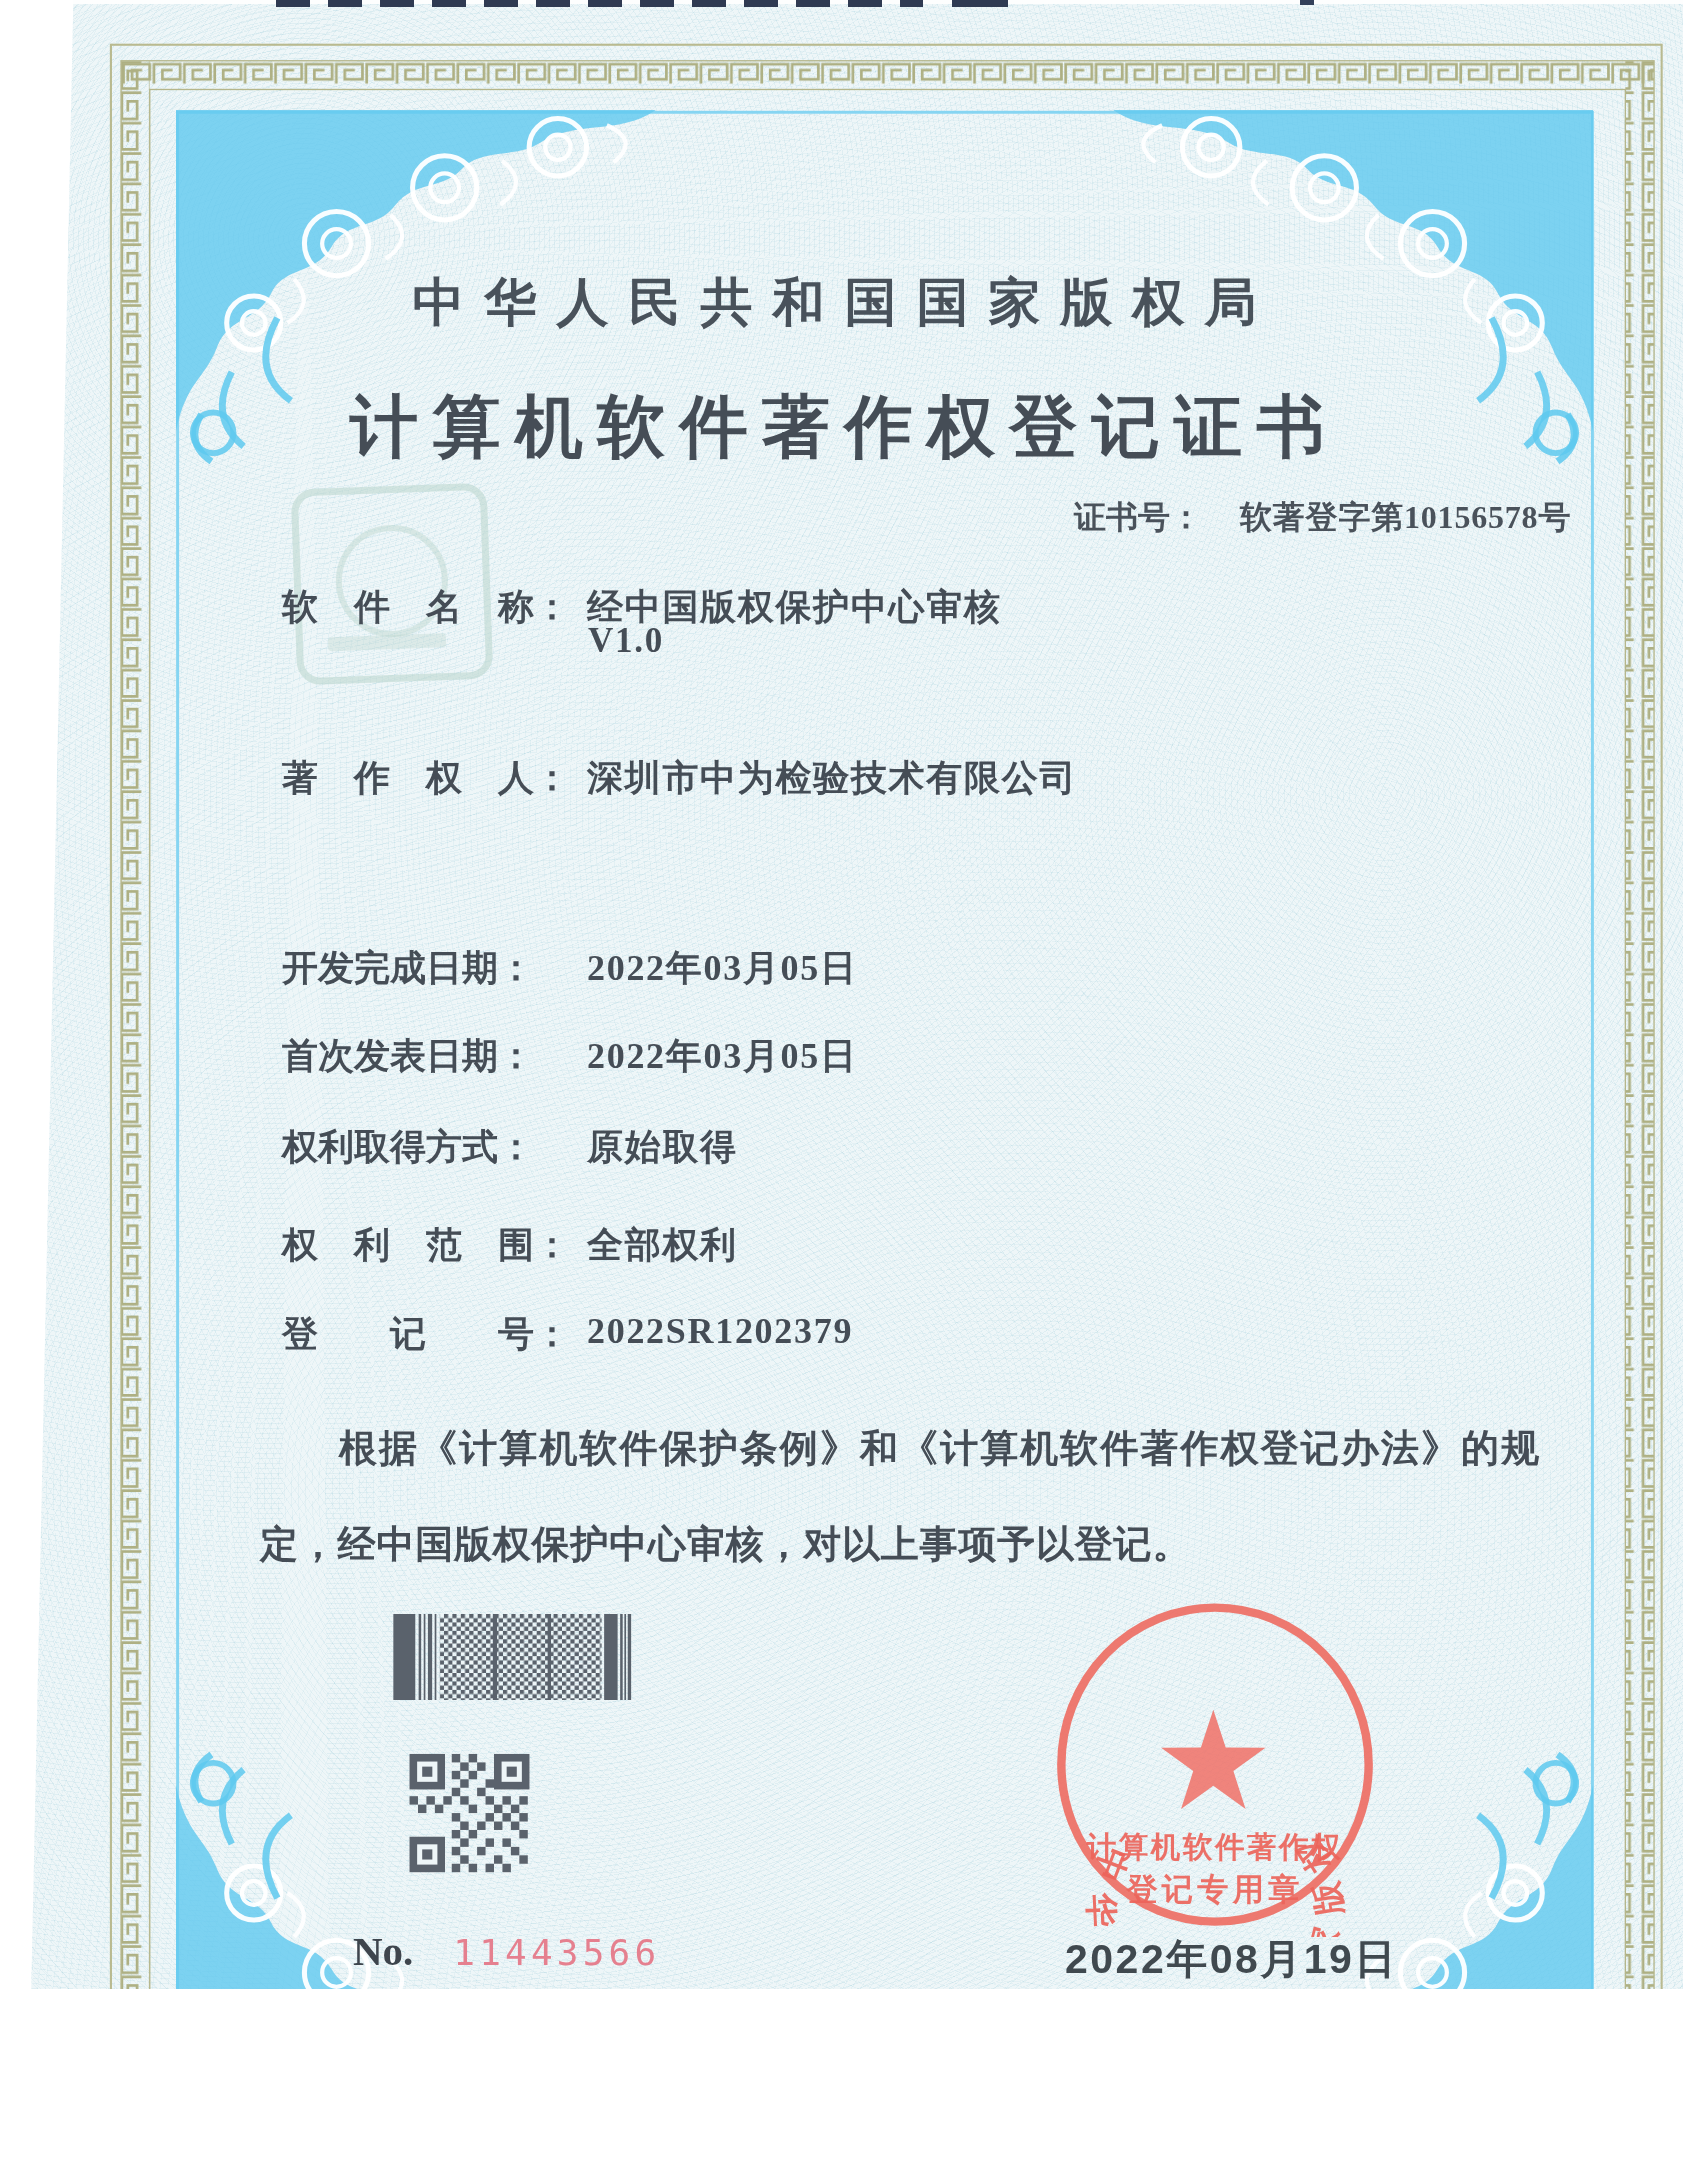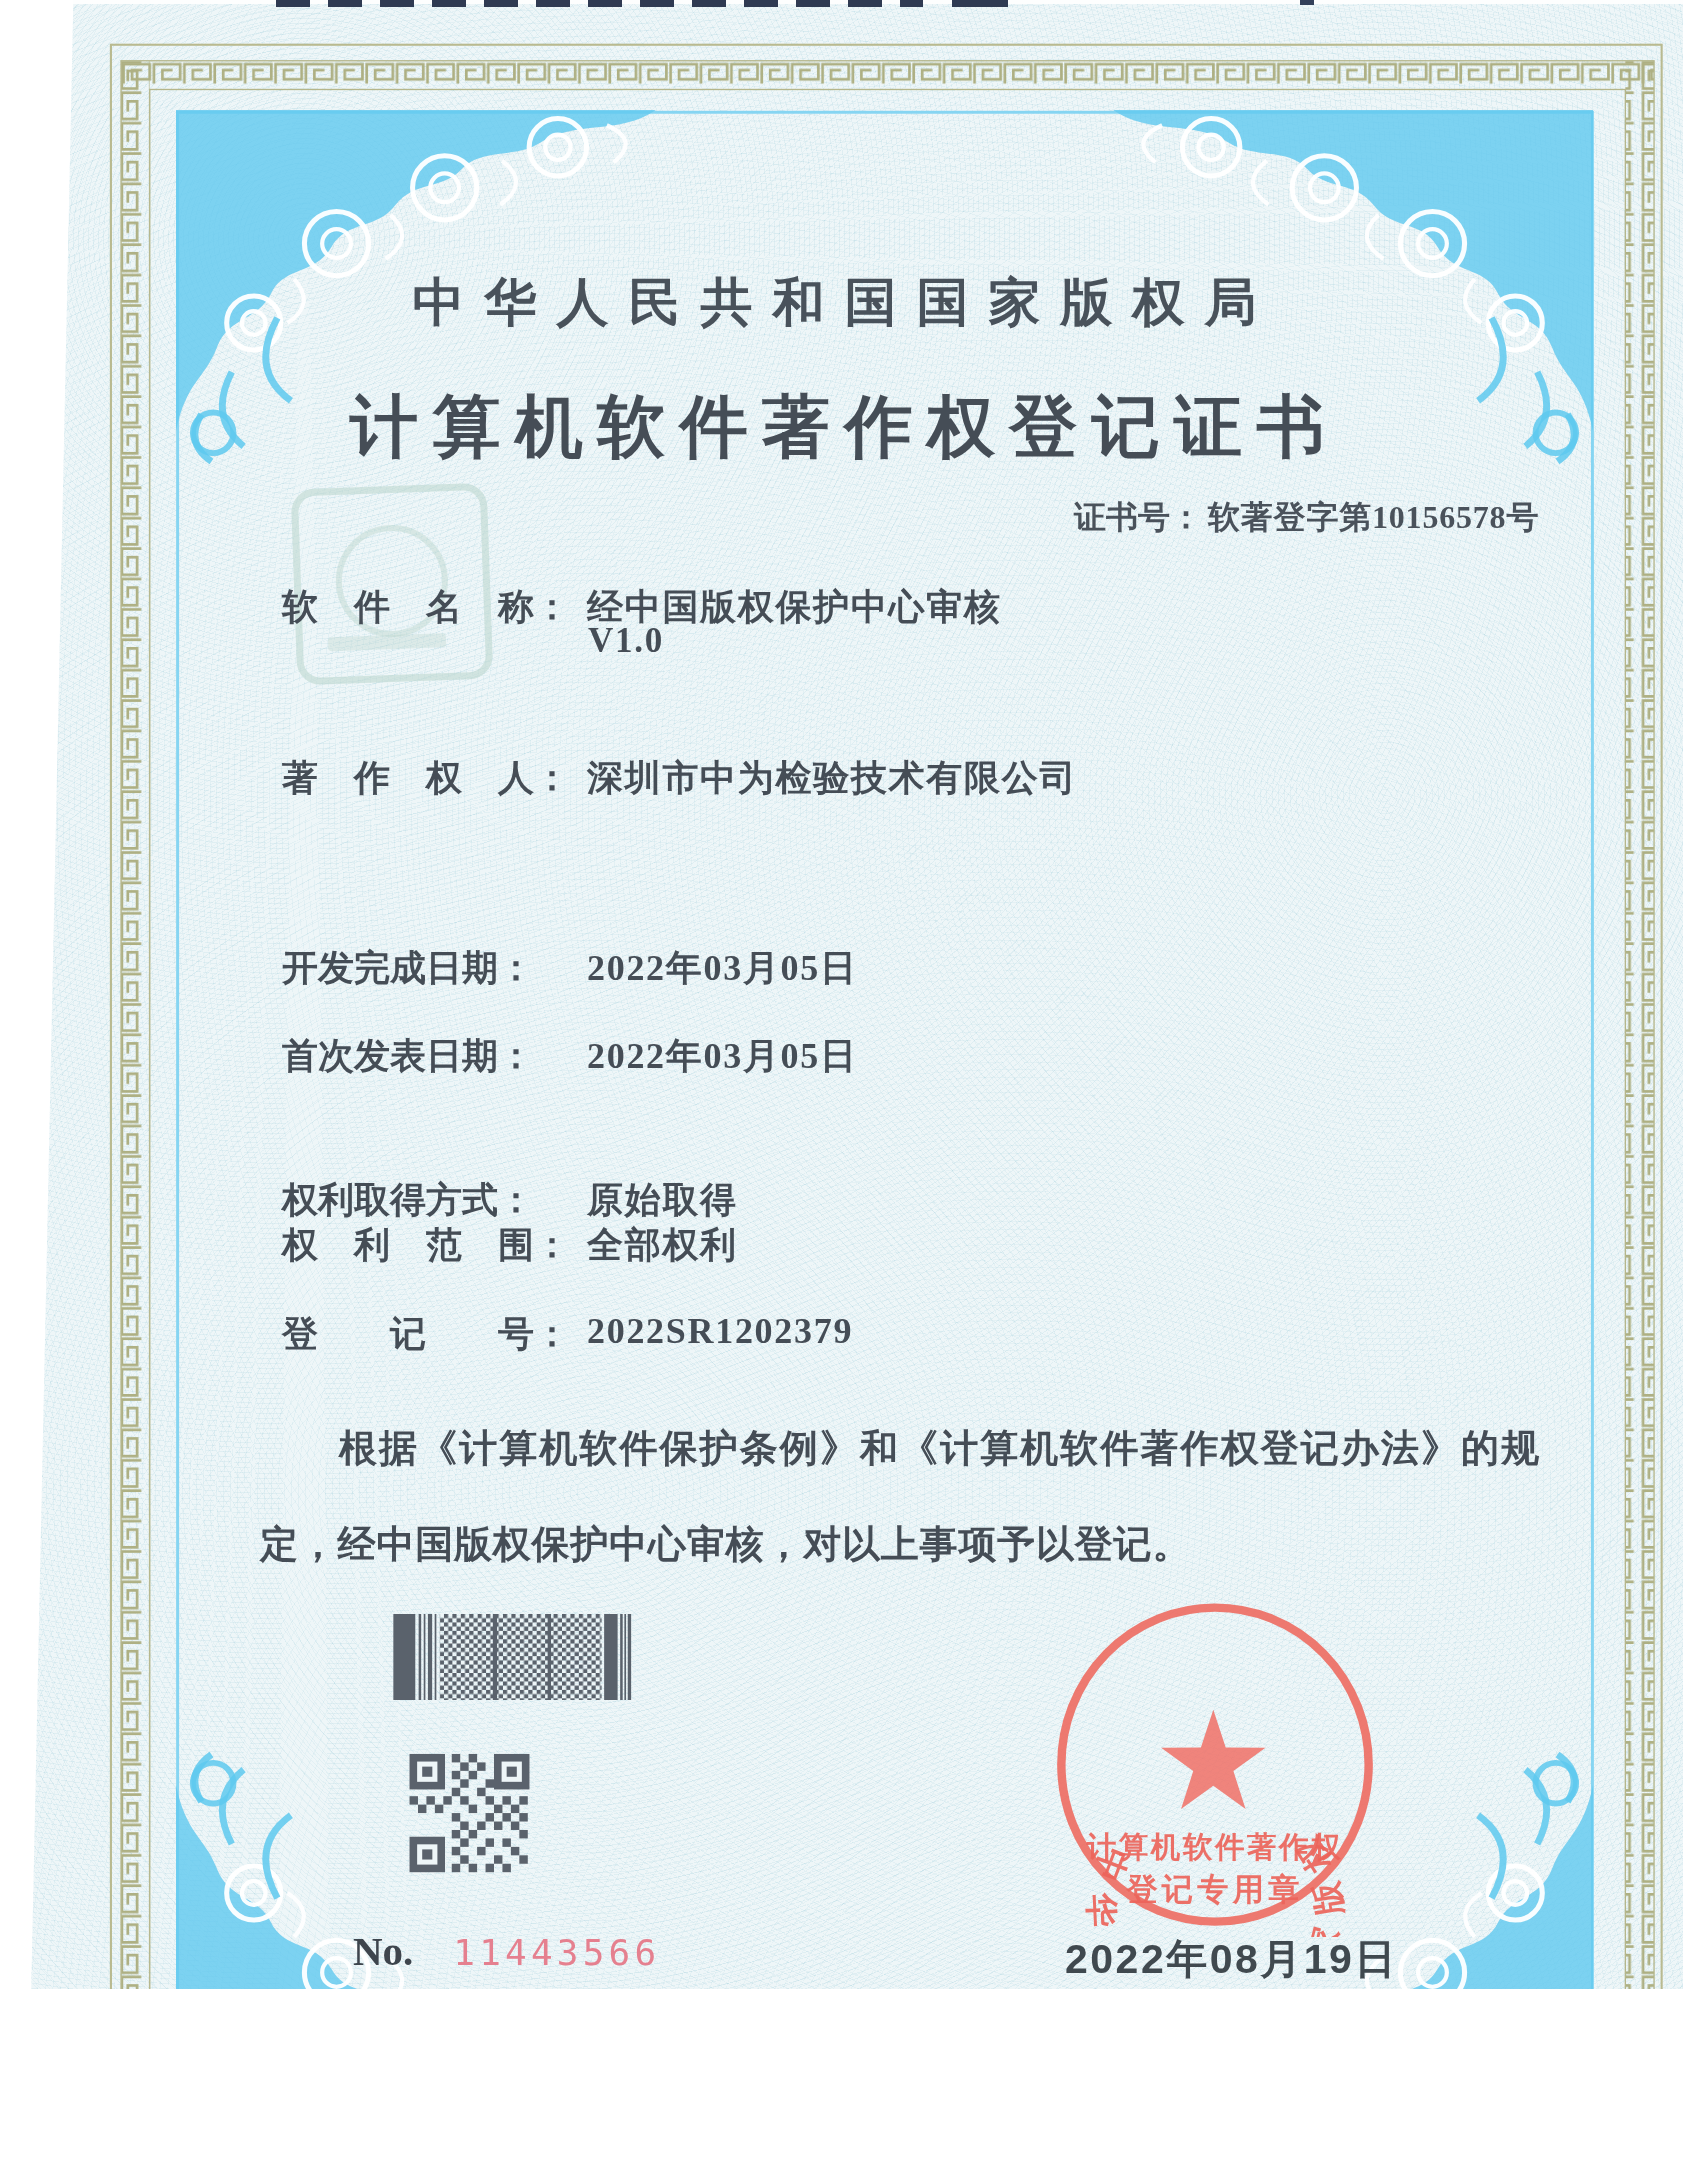--- a/index.html
+++ b/index.html
@@ -35,21 +35,21 @@
     border:6.8px solid rgba(186,213,204,.45);border-radius:50%;}
   .watermark::after{content:"";position:absolute;left:25px;top:142px;width:118px;height:13.5px;
     background:rgba(186,213,204,.35);border-radius:3.4px;}
 
   .t{position:absolute;white-space:nowrap;}
   .authority{left:0;width:1689px;top:268px;text-align:center;font-size:52px;font-weight:700;
     letter-spacing:20px;color:#49525b;}
   .cert-title{left:0;width:1689px;top:382px;text-align:center;font-size:68px;font-weight:800;
     letter-spacing:14.4px;color:#454d56;}
   .certno{left:1074px;top:496px;font-size:32px;font-weight:700;color:#4a525b;}
-  .certno .v{font-weight:600;letter-spacing:0.8px;margin-left:6px;}
+  .certno .v{font-weight:600;letter-spacing:0.8px;margin-left:38px;}
 
   .row{position:absolute;left:282px;display:flex;font-size:36px;font-weight:700;color:#454d56;}
   .row .lbl{display:inline-block;width:305px;}
   .row .val{font-weight:600;letter-spacing:1.7px;}
   .val2{position:absolute;left:588px;top:621px;font-size:35px;font-weight:600;letter-spacing:1.7px;}
 
   .statement{position:absolute;left:260px;top:1400px;width:1280px;font-size:38px;font-weight:600;
     line-height:96px;text-indent:79px;text-align:justify;letter-spacing:0.8px;color:#454d56;white-space:normal;}
 
   .barcode{position:absolute;left:393px;top:1614px;}
@@ -147,21 +147,21 @@
     <span class="val">深圳市中为检验技术有限公司</span>
   </div>
   <div class="row" style="top:944px">
     <span class="lbl">开发完成日期：</span>
     <span class="val">2022年03月05日</span>
   </div>
   <div class="row" style="top:1032px">
     <span class="lbl">首次发表日期：</span>
     <span class="val">2022年03月05日</span>
   </div>
-  <div class="row" style="top:1176px">
+  <div class="row" style="top:1123px">
     <span class="lbl">权利取得方式：</span>
     <span class="val">原始取得</span>
   </div>
   <div class="row" style="top:1221px">
     <span class="lbl">权　利　范　围：</span>
     <span class="val">全部权利</span>
   </div>
   <div class="row" style="top:1310px">
     <span class="lbl">登　　记　　号：</span>
     <span class="val">2022SR1202379</span>

